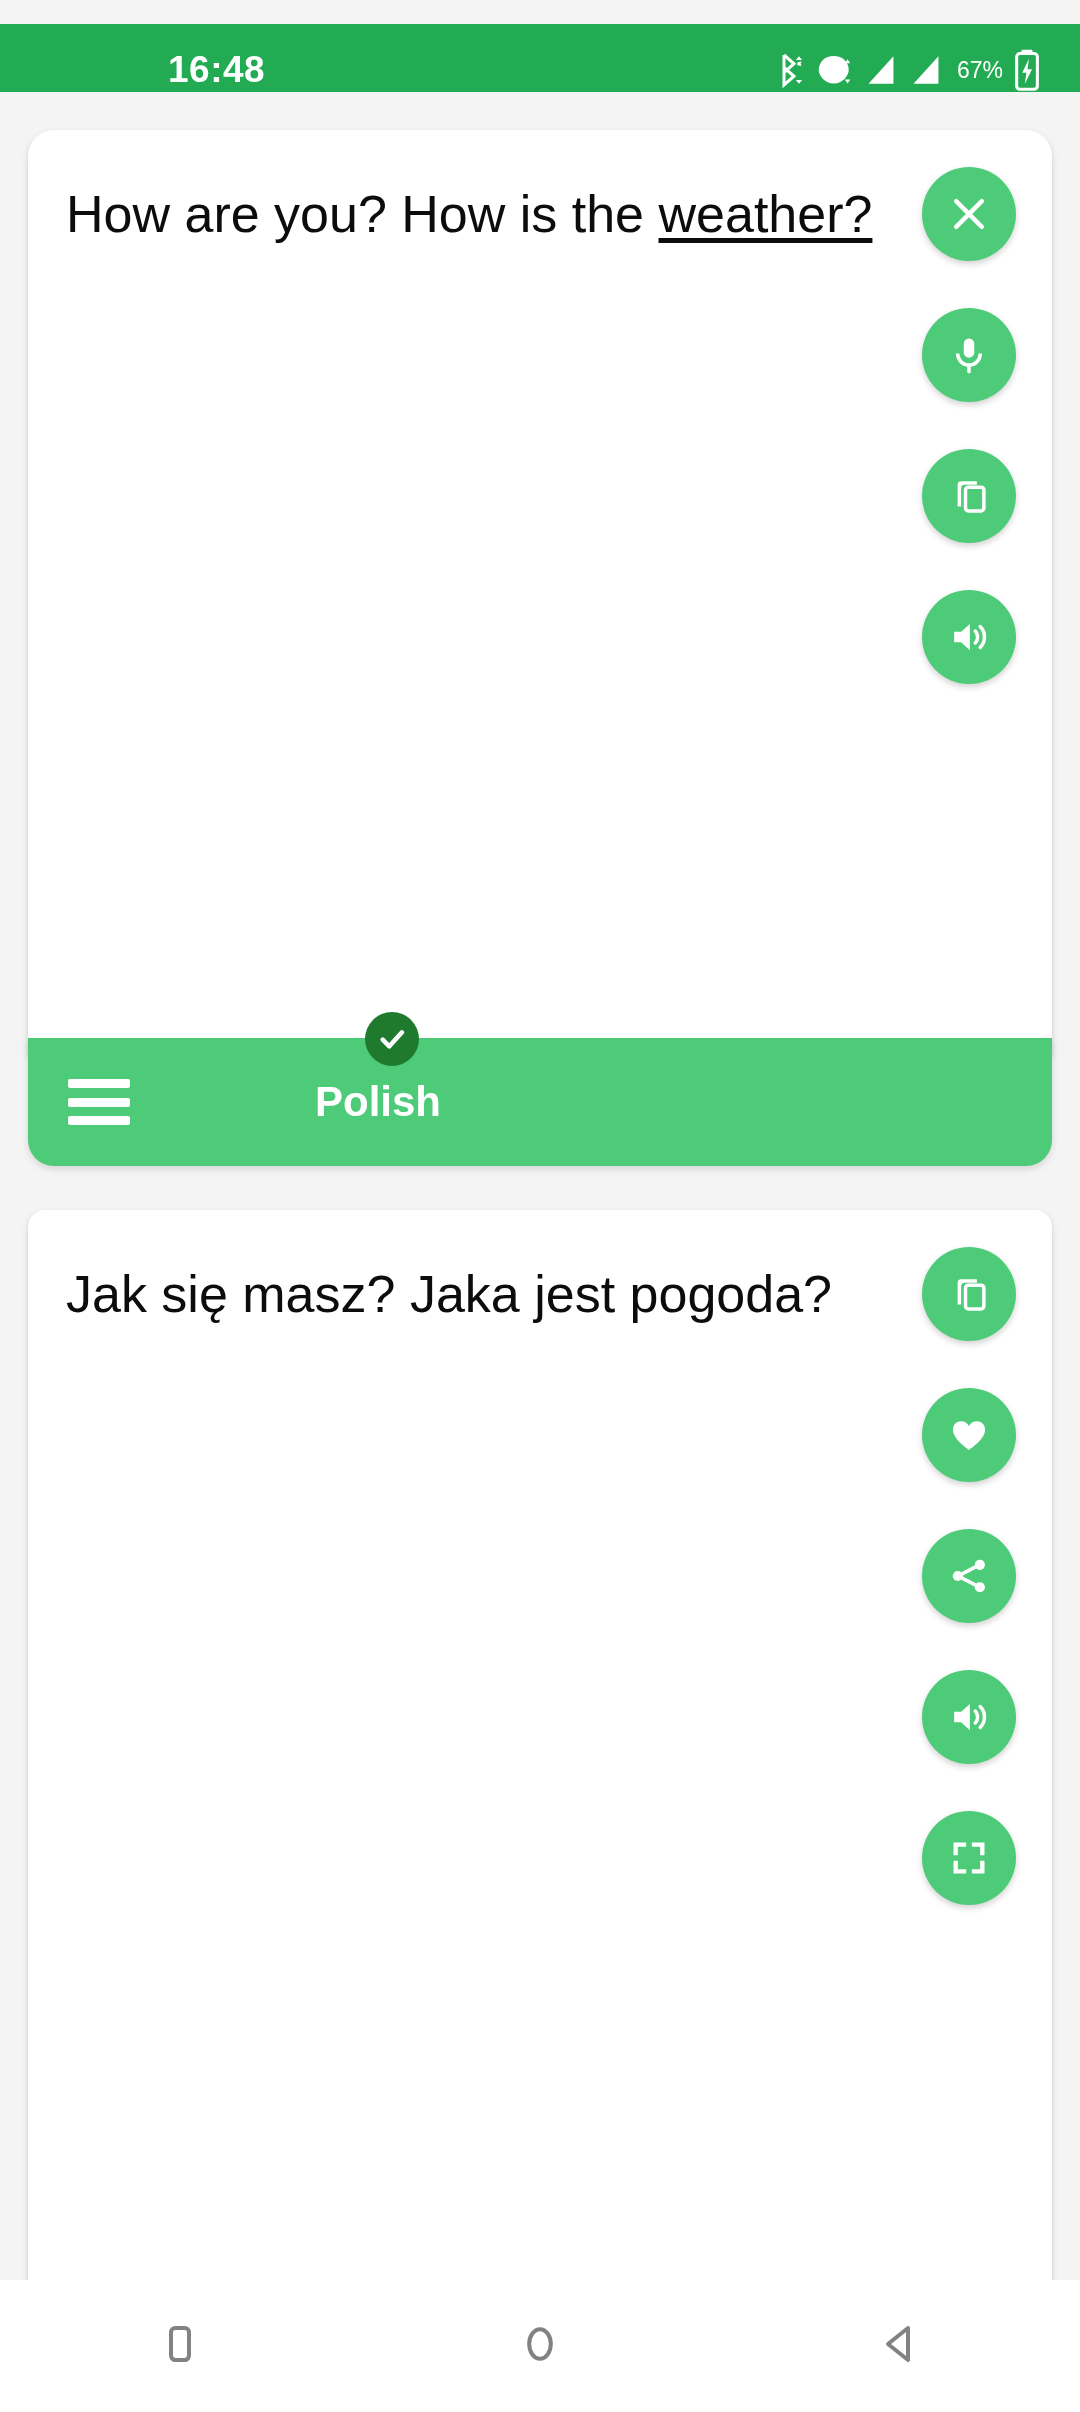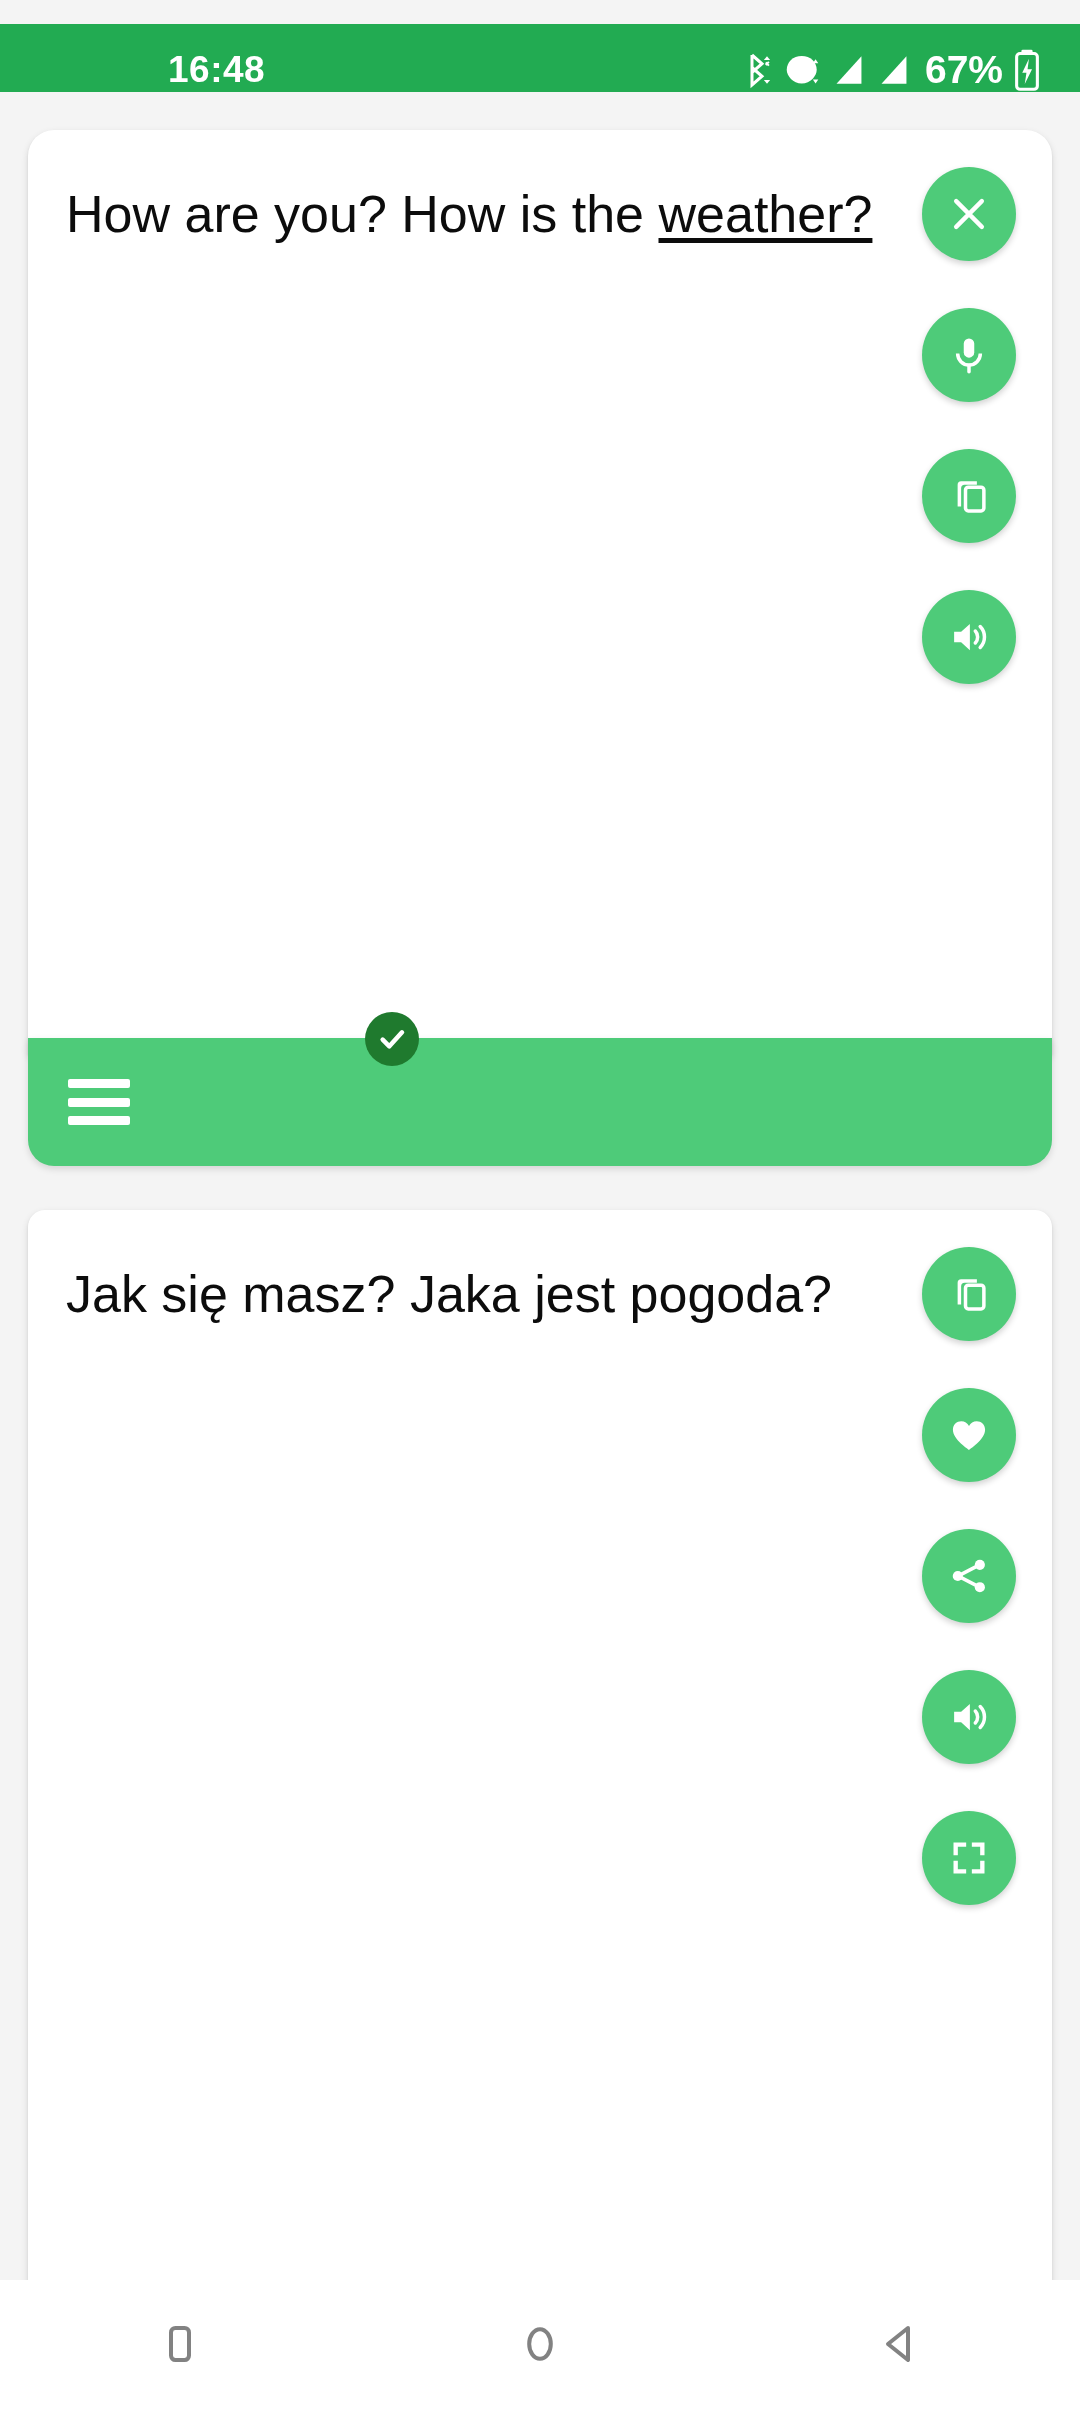--- a/index.html
+++ b/index.html
@@ -18,21 +18,21 @@
   }
   .sb-time{
     color:#ffffff; font-size:37px; font-weight:700; letter-spacing:.5px;
     margin-left:168px;
   }
   .sb-right{
     margin-left:auto; margin-right:40px;
     display:flex; align-items:center; gap:11px;
   }
   .sb-right svg{ display:block; }
-  .sb-batt-text{ color:#ffffff; font-size:39px; font-weight:700; margin-left:3px; }
+  .sb-batt-text{ color:#ffffff; font-size:23px; font-weight:400; margin-left:3px; }
 
   
   .content{
     position:absolute; left:0; top:92px; width:1080px; height:2188px;
     background:#f4f4f4;
     padding-left:40px;
   }
 
   
   .card{
@@ -193,20 +193,21 @@
         <span></span>
         <span></span>
       </div>
 
       <div class="check-badge">
         <svg width="32" height="32" viewBox="0 0 24 24">
           <path d="M5 12.5 L10 17.5 L19.5 7" fill="none" stroke="#fff" stroke-width="3.4" stroke-linecap="round" stroke-linejoin="round"></path>
         </svg>
       </div>
 
+      <div class="lang" id="lang-source">Polish</div>
     </div>
 
     <div class="card" id="card-target">
       <div class="card-text">Jak się masz? Jaka jest pogoda?</div>
 
       <button class="fab col-right" style="top:37px;">
         <span>
           <svg width="42" height="42" viewBox="0 0 24 24">
             <path d="M7.5 3.5 h9 v2 h-7 a2 2 0 0 0 -2 2 v10.5 h-2 v-12.5 a2 2 0 0 1 2 -2 z" fill="#fff"></path>
             <rect x="10" y="7" width="10.5" height="13.5" rx="1.6" fill="none" stroke="#fff" stroke-width="2"></rect>

